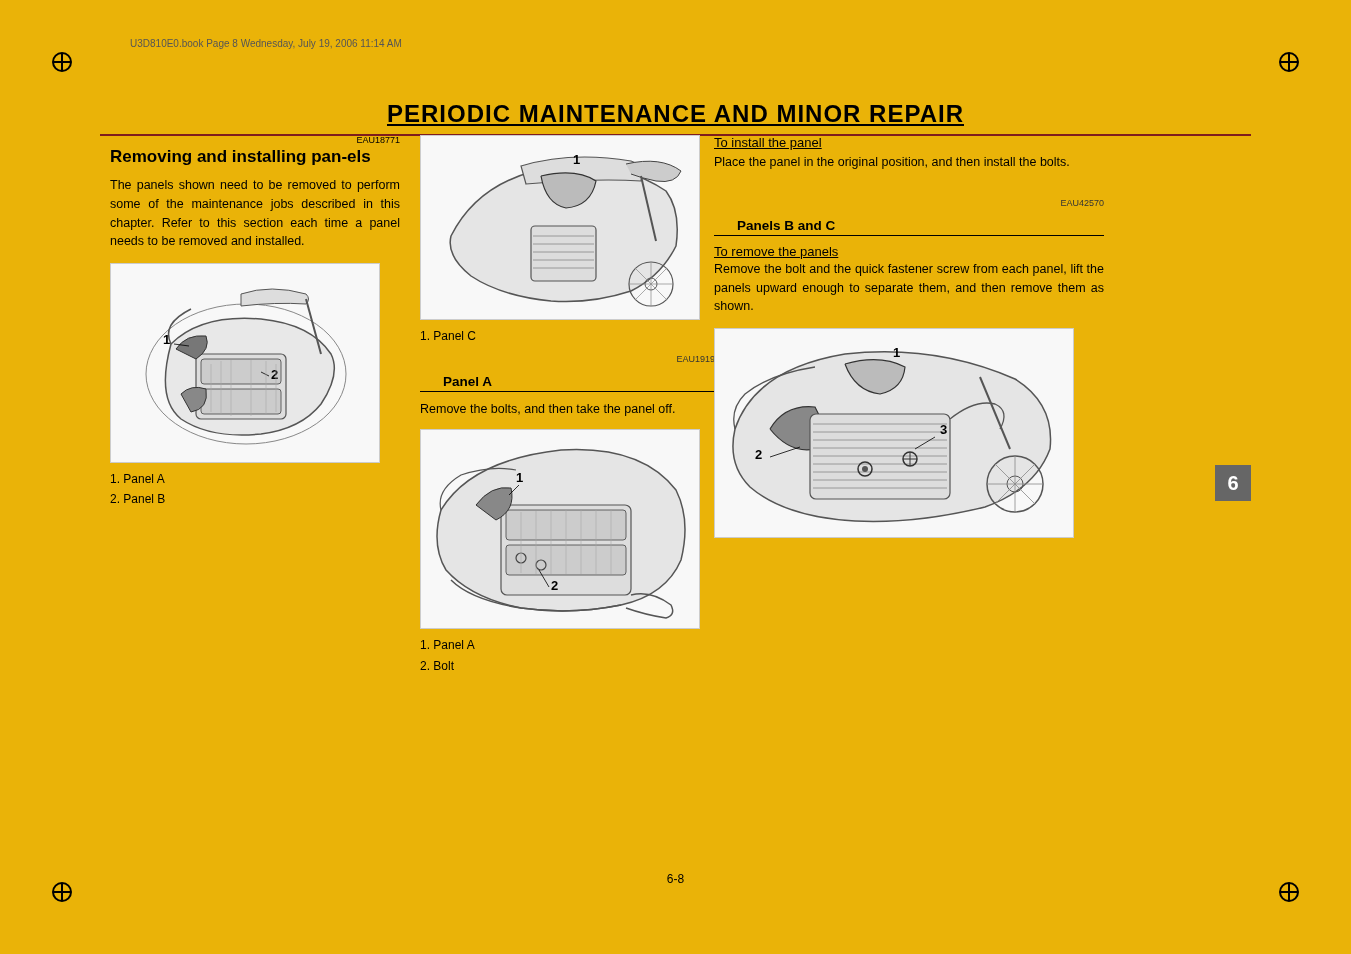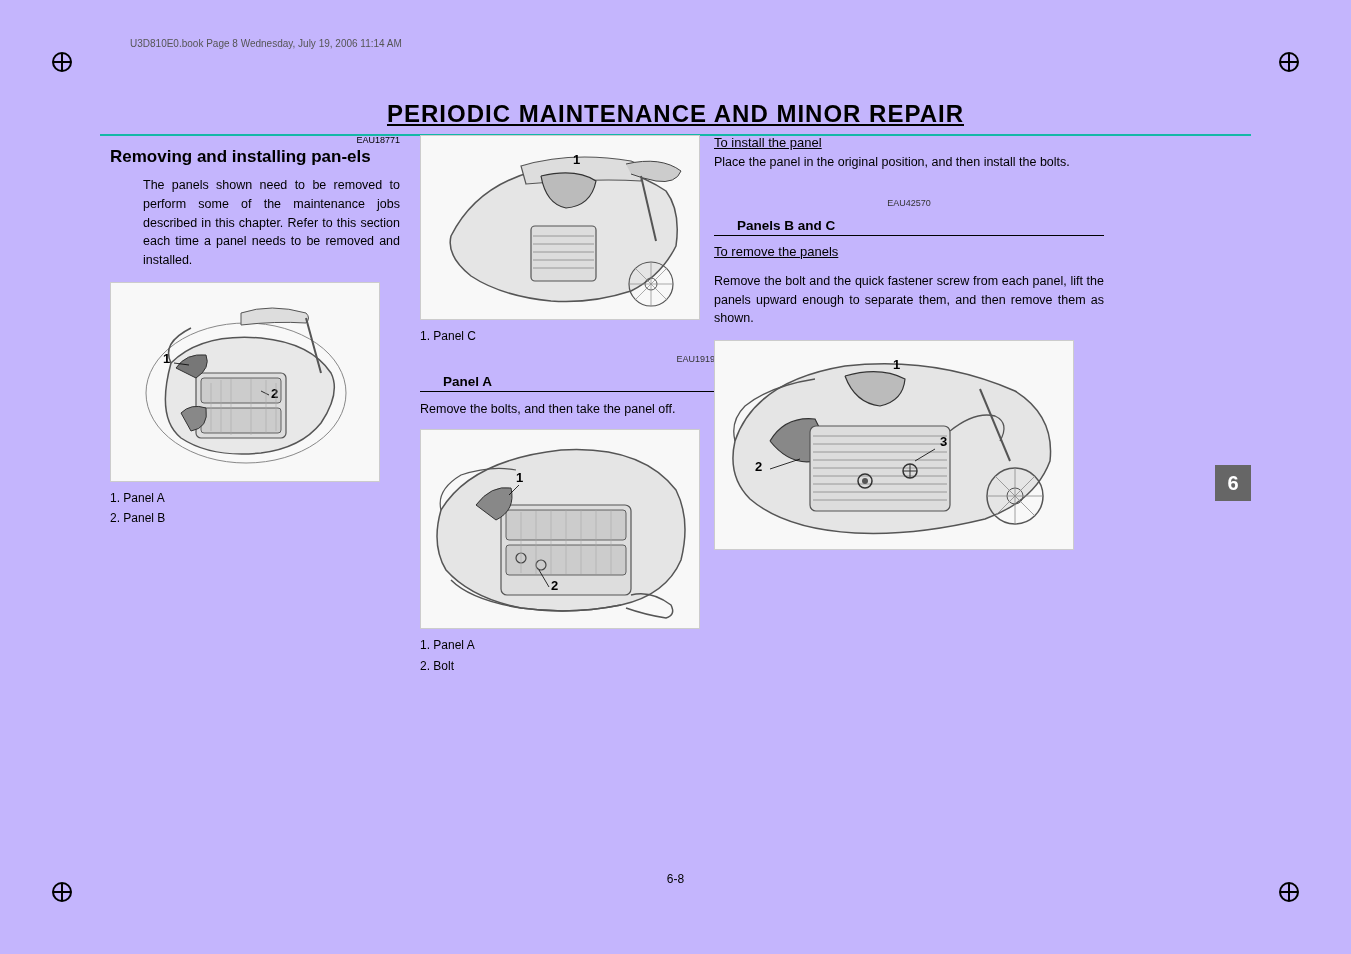--- a/index.html
+++ b/index.html
@@ -11,21 +11,21 @@
       font-size: 13px;
       color: #000;
       overflow: hidden;
       position: relative;
     }
 
     .page-container {
       width: 1351px;
       height: 954px;
       position: relative;
-      background: #c4b5fd;
+      background: #eab308;
       padding: 1px;
     }
 
     .reg-circle {
       position: absolute;
       width: 20px;
       height: 20px;
       border: 2px solid #000;
       border-radius: 50%;
     }
@@ -60,21 +60,21 @@
       font-size: 10px;
       color: #555;
     }
 
     
     .page-title-bar {
       position: absolute;
       top: 100px;
       left: 100px;
       right: 100px;
-      border-bottom: 2px solid #14b8a6;
+      border-bottom: 2px solid #7f1d1d;
       padding-bottom: 6px;
       text-align: center;
     }
 
     .page-title {
       font-size: 24px;
       font-weight: bold;
       text-decoration: underline;
       letter-spacing: 1px;
     }
@@ -98,21 +98,20 @@
       font-weight: bold;
       margin-bottom: 8px;
       line-height: 1.3;
     }
 
     .section-body {
       font-size: 12.5px;
       line-height: 1.5;
       text-align: justify;
       margin-bottom: 12px;
-      margin-left: 33px;
     }
 
     
     .diagram-box {
       border: 1px solid #ccc;
       background: #f8f8f8;
       position: relative;
       margin-bottom: 6px;
     }
 
@@ -361,26 +360,26 @@
     </div>
   </div>
 
   <div class="right-column">
 
     <div style="margin-bottom:3px;">
       <span class="underline-text">To install the panel</span>
     </div>
     <div class="action-text" style="margin-bottom:26px;">Place the panel in the original position, and then install the bolts.</div>
 
-    <div class="eau-label" style="text-align:center;">EAU42570</div>
+    <div class="eau-label" style="text-align:right;">EAU42570</div>
 
     <div class="panel-section-label">Panels B and C</div>
     <hr class="divider">
 
-    <div style="margin-bottom:13px;">
+    <div style="margin-bottom:1px;">
       <span class="underline-text">To remove the panels</span>
     </div>
     <div class="action-text" style="margin-bottom:12px; text-align:justify;">Remove the bolt and the quick fastener screw from each panel, lift the panels upward enough to separate them, and then remove them as shown.</div>
 
     <div class="diagram-box" style="height:210px; width:360px;">
       <svg width="360" height="210" viewBox="0 0 360 210" class="diagram-svg">
 
         <path d="M20,100 Q40,40 130,25 Q220,15 300,50 Q340,75 335,120 Q320,160 270,178 Q200,195 140,192 Q70,188 35,158 Q12,135 20,100" fill="#e5e5e5" stroke="#555" stroke-width="1.5"></path>
 
         <path d="M55,100 Q70,75 100,78 Q115,105 100,120 Q75,125 55,100" fill="#888" stroke="#333" stroke-width="1.2"></path>

